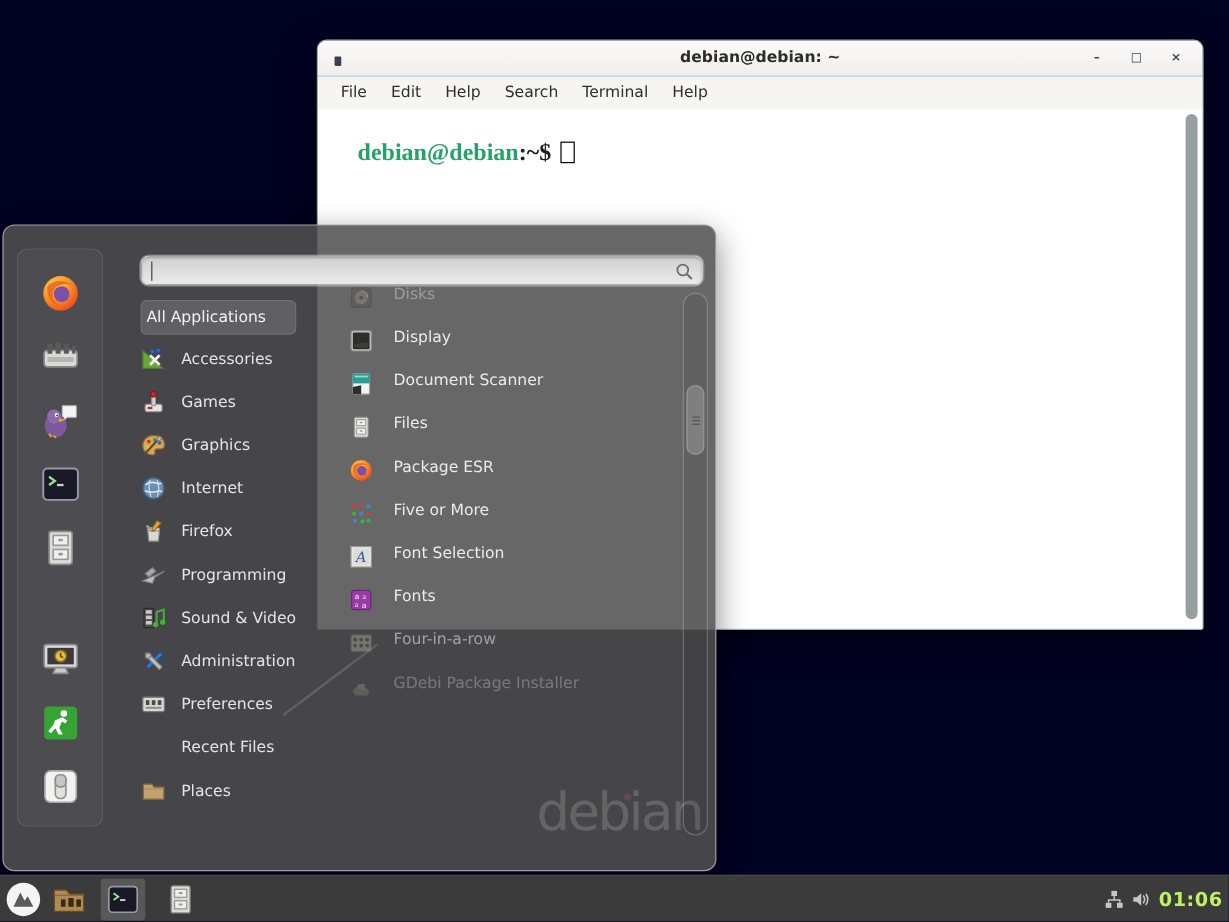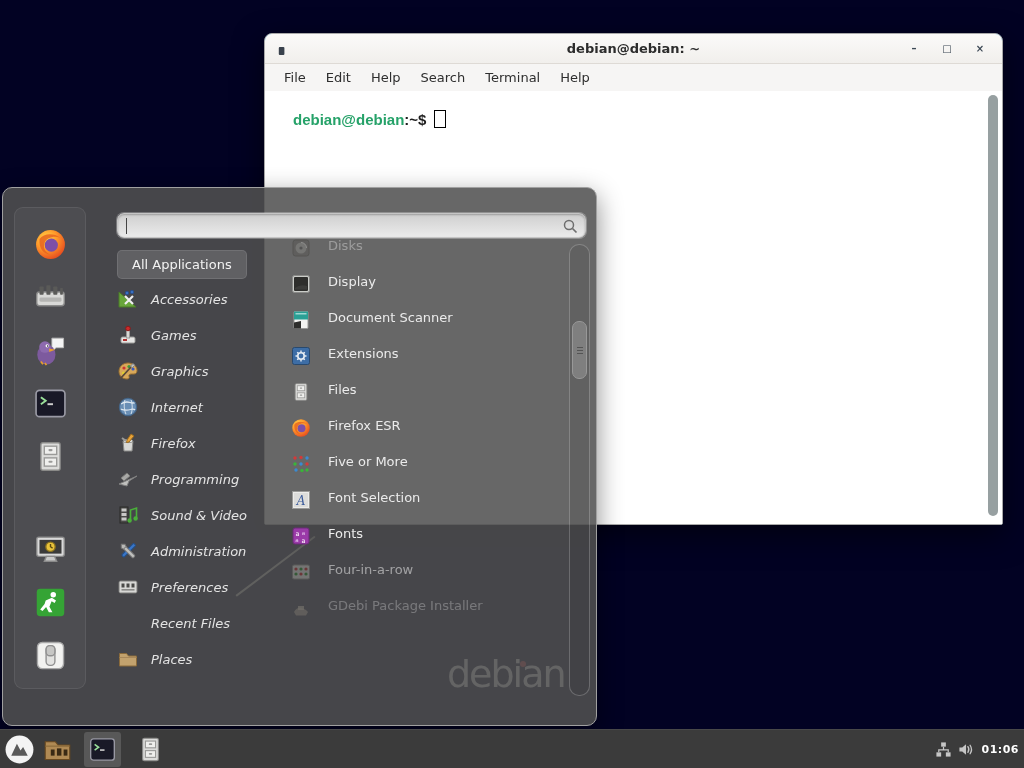--- a/index.html
+++ b/index.html
@@ -6,21 +6,21 @@
   body{
     width:1024px;height:768px;position:relative;overflow:hidden;
     background:#020223;
     font-family:"DejaVu Sans", sans-serif;
     -webkit-font-smoothing:antialiased;
   }
   
   #wallpaper{position:absolute;inset:0;z-index:0;}
   .watermark{
     position:absolute;left:447px;top:652px;
-    font-size:38px;letter-spacing:-2px;color:rgba(240,240,240,0.95);
+    font-size:44px;letter-spacing:-2px;color:rgba(240,240,240,0.95);
     font-family:"DejaVu Sans", sans-serif;
   }
   .watermark-dot{position:absolute;left:520px;top:661px;width:6px;height:6px;border-radius:50%;background:#c9353f;}
   .swirl-line{
     position:absolute;left:236px;top:595px;width:99px;height:2px;
     background:rgba(235,235,214,0.85);transform:rotate(-37deg);transform-origin:left center;border-radius:2px;
   }
   
   #terminal{
     position:absolute;left:264px;top:33px;width:739px;height:492px;z-index:1;
@@ -41,21 +41,21 @@
   }
   .winbtn.min{right:78px;}.winbtn.max{right:45px;}.winbtn.close{right:12px;}
   .menubar{
     height:27px;background:#f6f5f4;display:flex;align-items:center;
     padding-left:9px;font-size:13px;color:#2e2e2e;border-bottom:1px solid #efedeb;
   }
   .menubar .mitem{padding:0 10px;line-height:27px;}
   .termbody{position:absolute;left:0;right:0;top:57px;bottom:0;background:#fff;}
   .prompt{
     position:absolute;left:3px;top:2px;
-    font-family:Liberation Sans, sans-serif;font-size:15px;font-weight:bold;white-space:pre;
+    font-family:Liberation Serif, serif;font-size:20px;font-weight:bold;white-space:pre;
   }
   .prompt .user{color:#26a269;}
   .prompt .tail{color:#1d1d1d;}
   .cursor{
     display:inline-block;width:10px;height:16px;border:1.5px solid #000;background:#fff;
     vertical-align:-3px;margin-left:8px;
   }
   .term-scrollbar{position:absolute;top:3px;bottom:6px;right:2px;width:13px;}
   .term-thumb{position:absolute;left:1px;right:2px;top:1px;bottom:2px;background:#97a0a1;border-radius:5px;}
   
@@ -77,24 +77,24 @@
     position:absolute;left:114px;top:25px;width:469px;height:25px;box-sizing:border-box;
     background:linear-gradient(180deg,#cfcfcf,#ebebeb);
     border:1px solid #c5c5c5;border-radius:7px;
     box-shadow:inset 0 1px 2px rgba(0,0,0,0.25), 0 0 0 1px rgba(255,255,255,0.28);
   }
   .searchbox .caret{position:absolute;left:8px;top:4px;width:1px;height:16px;background:#444;}
   .searchbox .mag{position:absolute;right:7px;top:4px;width:16px;height:16px;}
   .filter-selected{
     position:absolute;left:114px;top:62px;width:130px;height:29px;box-sizing:border-box;
     background:rgba(255,255,255,0.14);border-radius:5px;border:1px solid rgba(255,255,255,0.10);
-    line-height:27px;padding-left:14px;color:#f2f2f2;
+    line-height:27px;padding-left:4px;color:#f2f2f2;
   }
   #categories{position:absolute;left:114px;top:93px;width:172px;}
-  .cat-row{height:36px;display:flex;align-items:center;gap:12px;font-style:italic;}
+  .cat-row{height:36px;display:flex;align-items:center;gap:12px;}
   .cat-icon{width:22px;height:22px;flex:0 0 22px;}
   .cat-icon svg{width:100%;height:100%;}
   #apps{position:absolute;left:288px;top:50px;width:272px;}
   .app-row{height:36px;display:flex;align-items:flex-start;gap:17px;color:#ebebeb;}
   .app-icon{width:20px;height:20px;flex:0 0 20px;}
   .app-icon svg{width:100%;height:100%;}
   .menu-scrollbar{
     position:absolute;left:566px;top:56px;width:21px;height:452px;box-sizing:border-box;
     border:1px solid rgba(255,255,255,0.22);border-radius:10px;background:rgba(0,0,0,0.05);
   }
@@ -112,21 +112,21 @@
   }
   .task-item{position:absolute;top:4px;}
   .task-item svg{display:block;}
   .task-cell{
     position:absolute;left:84px;top:2px;width:37px;height:35px;background:#585858;border-radius:3px;
     display:flex;align-items:center;justify-content:center;
   }
   .tray{position:absolute;right:0;top:0;height:39px;display:flex;align-items:center;gap:6px;padding-right:5px;}
   .tray-icon{width:17px;height:17px;}
   .tray-icon svg{width:100%;height:100%;}
-  .clock{font-size:11px;font-weight:bold;color:#ffffff;letter-spacing:0.5px;}
+  .clock{font-size:16px;font-weight:bold;color:#bef264;letter-spacing:0.5px;}
 </style>
 </head>
 <body>
 
 <div id="wallpaper">
   <div class="watermark">debian</div>
   <div class="watermark-dot"></div>
   <div class="swirl-line"></div>
 </div>
 
@@ -353,30 +353,20 @@
       <div class="app-row">
         <span class="app-icon"><svg viewBox="0 0 20 20">
             <rect x="3" y="1.5" width="14" height="17" rx="1" fill="#f4f4f2" stroke="#9a9a98"></rect>
             <rect x="3" y="1.5" width="14" height="8" fill="#2aa095"></rect>
             <rect x="4.5" y="3" width="11" height="1.5" fill="#d0f0ec" opacity="0.7"></rect>
             <path d="M3 12.5 l7 -1.5 v7.5 h-7 z" fill="#2e2e2c"></path>
           </svg></span>
         <span>Document Scanner</span>
       </div>
       <div class="app-row">
-        <span class="app-icon"><svg viewBox="0 0 20 20">
-            <rect x="1.5" y="1.5" width="17" height="17" rx="2" fill="#3d6da5" stroke="#28496e"></rect>
-            <g stroke="#e8eef4" fill="none">
-              <circle cx="10" cy="10" r="3.2" stroke-width="1.6"></circle>
-              <path d="M10 4.5 v2 M10 13.5 v2 M4.5 10 h2 M13.5 10 h2 M6.2 6.2 l1.4 1.4 M12.4 12.4 l1.4 1.4 M13.8 6.2 l-1.4 1.4 M7.6 12.4 l-1.4 1.4" stroke-width="1.4"></path>
-            </g>
-          </svg></span>
-        <span>Extensions</span>
-      </div>
-      <div class="app-row">
         <span class="app-icon"><svg viewBox="0 0 24 24">
             <rect x="5" y="2" width="14" height="20" rx="1.5" fill="#dcdcda" stroke="#8a8a88"></rect>
             <rect x="7.5" y="4.5" width="9" height="6" fill="#efefed" stroke="#9a9a98"></rect>
             <rect x="7.5" y="13" width="9" height="6" fill="#efefed" stroke="#9a9a98"></rect>
             <rect x="10.5" y="6.5" width="3" height="1.6" rx="0.8" fill="#9a9a98"></rect>
             <rect x="10.5" y="15" width="3" height="1.6" rx="0.8" fill="#9a9a98"></rect>
           </svg></span>
         <span>Files</span>
       </div>
       <div class="app-row">
@@ -385,21 +375,21 @@
               <radialGradient id="ffg" cx="35%" cy="30%" r="80%">
                 <stop offset="0%" stop-color="#ffd54a"></stop>
                 <stop offset="45%" stop-color="#ff9a2a"></stop>
                 <stop offset="100%" stop-color="#e3421e"></stop>
               </radialGradient>
             </defs>
             <circle cx="12" cy="12" r="10.5" fill="url(#ffg)"></circle>
             <circle cx="12.6" cy="12.4" r="4.8" fill="#7d4fa8"></circle>
             <path d="M4 8 C7 3.8 14 3.4 19.2 7 C15 5.4 9 6.6 7.6 11 C6.2 15.2 9 18.2 12 19.2 C7 19.2 3.4 15 4 8 Z" fill="#e8641f" opacity="0.85"></path>
           </svg></span>
-        <span>Firefox ESR</span>
+        <span>Package ESR</span>
       </div>
       <div class="app-row">
         <span class="app-icon"><svg viewBox="0 0 20 20">
             <circle cx="4" cy="4" r="1.7" fill="#d23a3a"></circle>
             <circle cx="10" cy="3.5" r="1.7" fill="#d23a3a"></circle>
             <circle cx="16" cy="4" r="1.7" fill="#3a8ad2"></circle>
             <circle cx="4" cy="10" r="1.7" fill="#3ab43a"></circle>
             <circle cx="10" cy="10" r="1.7" fill="#3a8ad2"></circle>
             <circle cx="16" cy="10" r="1.7" fill="#d23a3a"></circle>
             <circle cx="5" cy="16" r="1.7" fill="#3a8ad2"></circle>

